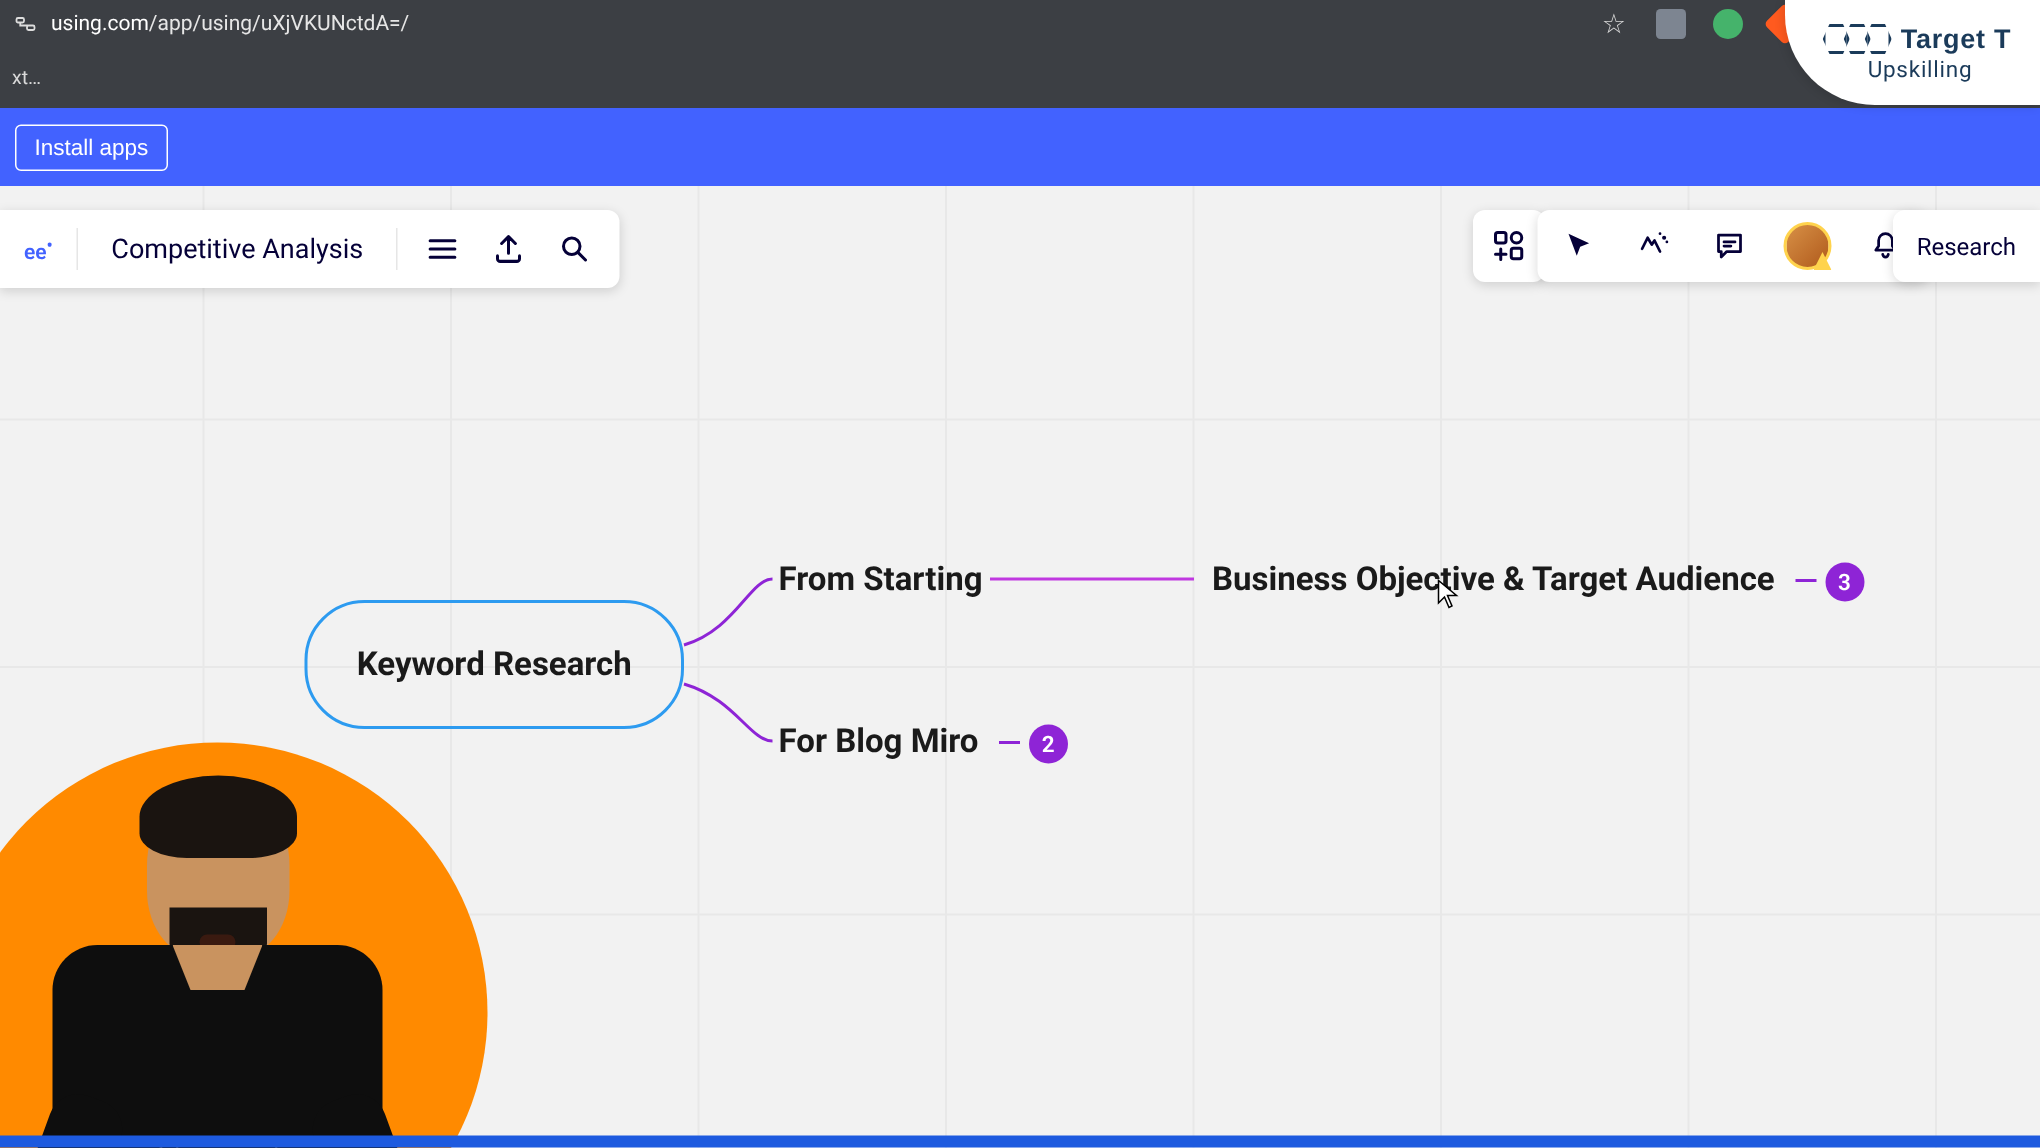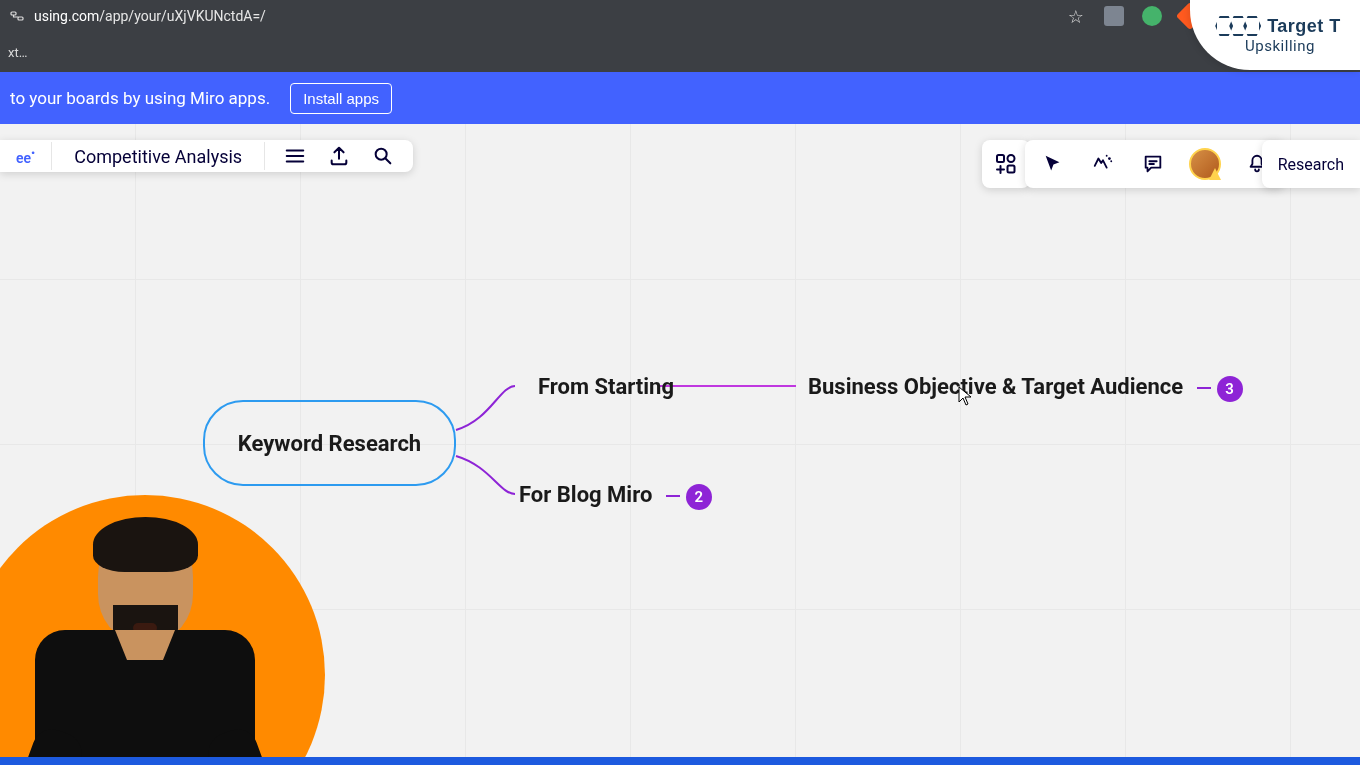--- a/index.html
+++ b/index.html
@@ -39,34 +39,34 @@
 .promo-btn{ border:1px solid #fff; padding:6px 12px; border-radius:4px; font-size:15px; background:transparent; color:#fff; cursor:pointer; }
 
 
 .canvas{ position:absolute; top:124px; left:0; right:0; bottom:0; background:#f2f2f2;
   background-image: linear-gradient(#e8e8e8 1px, transparent 1px), linear-gradient(90deg, #e8e8e8 1px, transparent 1px);
   background-size: 165px 165px;
   background-position: -30px -10px;
 }
 
 
-.toolbar-left { position:absolute; top:140px; left:0; height:32px; background:#fff; border-radius:0 8px 8px 0; box-shadow:0 2px 8px rgba(0,0,0,.15); display:flex; align-items:center; padding:0 16px; gap:16px; z-index:10;}
+.toolbar-left { position:absolute; top:140px; left:0; height:52px; background:#fff; border-radius:0 8px 8px 0; box-shadow:0 2px 8px rgba(0,0,0,.15); display:flex; align-items:center; padding:0 16px; gap:16px; z-index:10;}
 .board-name{ font-size:18px; font-weight:400; color:#050038; padding:0 6px;}
 .free-tag{font-size:14px; color:#4262ff; font-weight:600;}
 .sep{width:1px; height:28px; background:#e6e6e6;}
 .tbicon{ width:28px; height:28px; display:flex; align-items:center; justify-content:center; cursor:pointer; }
 
 .toolbar-apps{ position:absolute; top:140px; right:330px; width:48px; height:48px; background:#fff; border-radius:8px; box-shadow:0 2px 8px rgba(0,0,0,.15); display:flex; align-items:center; justify-content:center; z-index:10;}
 .toolbar-right{ position:absolute; top:140px; right:75px; height:48px; background:#fff; border-radius:8px; box-shadow:0 2px 8px rgba(0,0,0,.15); display:flex; align-items:center; padding:0 14px; gap:22px; z-index:10;}
 .avatar{width:32px; height:32px; border-radius:50%; background:linear-gradient(135deg,#d79046,#b05a1c); position:relative; border:2px solid #ffd34d;}
 .avatar::after{content:""; position:absolute; right:-2px; bottom:-2px; width:12px; height:12px; background:#ffd34d; clip-path:polygon(50% 0,100% 100%,0 100%);}
 .present-btn{ position:absolute; top:140px; right:0; height:48px; background:#fff; border-radius:8px 0 0 8px; box-shadow:0 2px 8px rgba(0,0,0,.15); display:flex; align-items:center; padding:0 16px; font-size:16px; color:#050038; z-index:10;}
 .root-node{ position:absolute; top:400px; left:203px; width:253px; height:86px; border:2px solid #2d9bf0; border-radius:40px; display:flex; align-items:center; justify-content:center; font-size:22px; font-weight:700; color:#1a1a1a; pointer-events:auto;}
 .node-text{ position:absolute; font-size:22px; font-weight:700; color:#1a1a1a; pointer-events:auto;}
-.n1{ top:374px; left:519px;margin-left:19px;}
+.n1{ top:374px; left:519px;}
 .n2{ top:482px; left:519px;}
 .n3{ top:374px; left:808px;}
 .badge{ display:inline-flex; width:26px; height:26px; border-radius:50%; background:#8e24d6; color:#fff; align-items:center; justify-content:center; font-size:15px; font-weight:600; margin-left:4px;}
 .badge-line{ display:inline-block; width:14px; height:2px; background:#8e24d6; vertical-align:middle; margin:0 2px 0 8px;}
 
 
 svg.connectors{ position:absolute; top:0; left:0; width:100%; height:100%; pointer-events:none;}
 
 
 .cursor{ position:absolute; top:386px; left:958px; font-size:16px; color:#000; pointer-events:none;}
@@ -93,21 +93,21 @@
 <div class="browser-top">
   <div class="url">
     <span class="lock-box">
       <svg width="16" height="16" viewBox="0 0 16 16">
           <rect x="2" y="4" width="5" height="3" rx="1" fill="none" stroke="#ddd" stroke-width="1.2"></rect>
           <rect x="9" y="9" width="5" height="3" rx="1" fill="none" stroke="#ddd" stroke-width="1.2"></rect>
           <path d="M4.5 7 v2 h5" fill="none" stroke="#ddd" stroke-width="1.2"></path>
         </svg>
     </span>
     <span class="url-text">
-      <span class="domain">using.com</span><span>/app/your/uXjVKUNctdA=/</span>
+      <span class="domain">using.com</span><span>/app/using/uXjVKUNctdA=/</span>
     </span>
   </div>
   <span class="star">☆</span>
   <div class="ext-icons">
     <div class="ext-icon ei1"></div>
     <div class="ext-icon ei2"></div>
     <div class="ext-icon ei3"></div>
     <div class="ext-icon ei4"></div>
     <div class="ext-icon ei5">◐</div>
     <div class="ext-icon ei6">S</div>
@@ -127,21 +127,20 @@
         <span class="hex"></span>
         <span class="hex"></span>
         <span class="hex"></span>
       </span>
     <span>Target T</span>
   </div>
   <div class="tag">Upskilling</div>
 </div>
 
 <div class="promo">
-  <span>to your boards by using Miro apps.</span>
   <button class="promo-btn">Install apps</button>
 </div>
 
 <div class="canvas"></div>
 
 <div class="toolbar-left">
   <span class="free-tag"><span>ee</span><sup>•</sup></span>
   <div class="sep"></div>
   <span class="board-name">Competitive Analysis</span>
   <div class="sep"></div>

